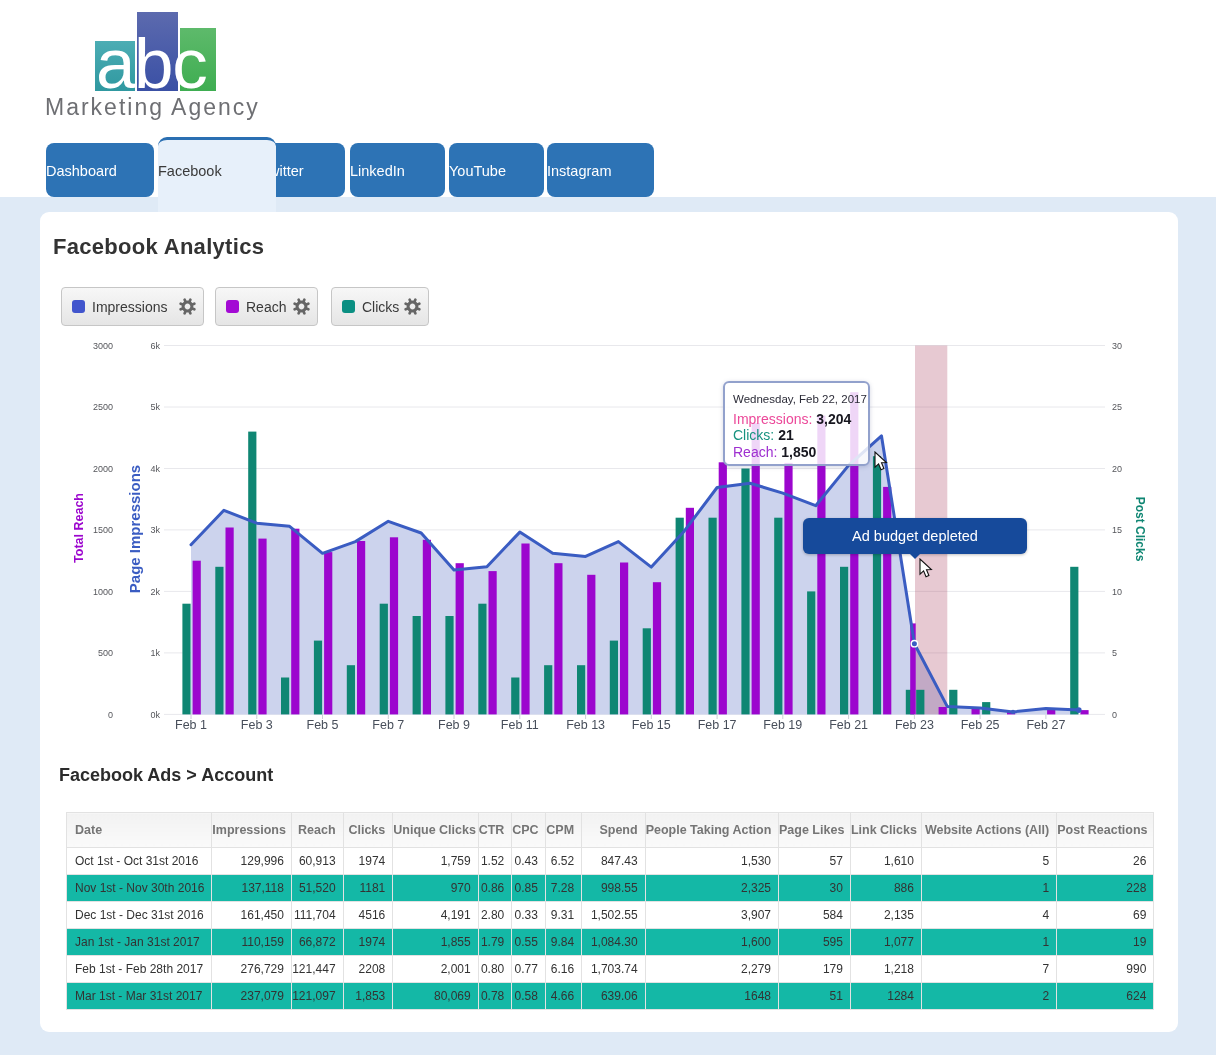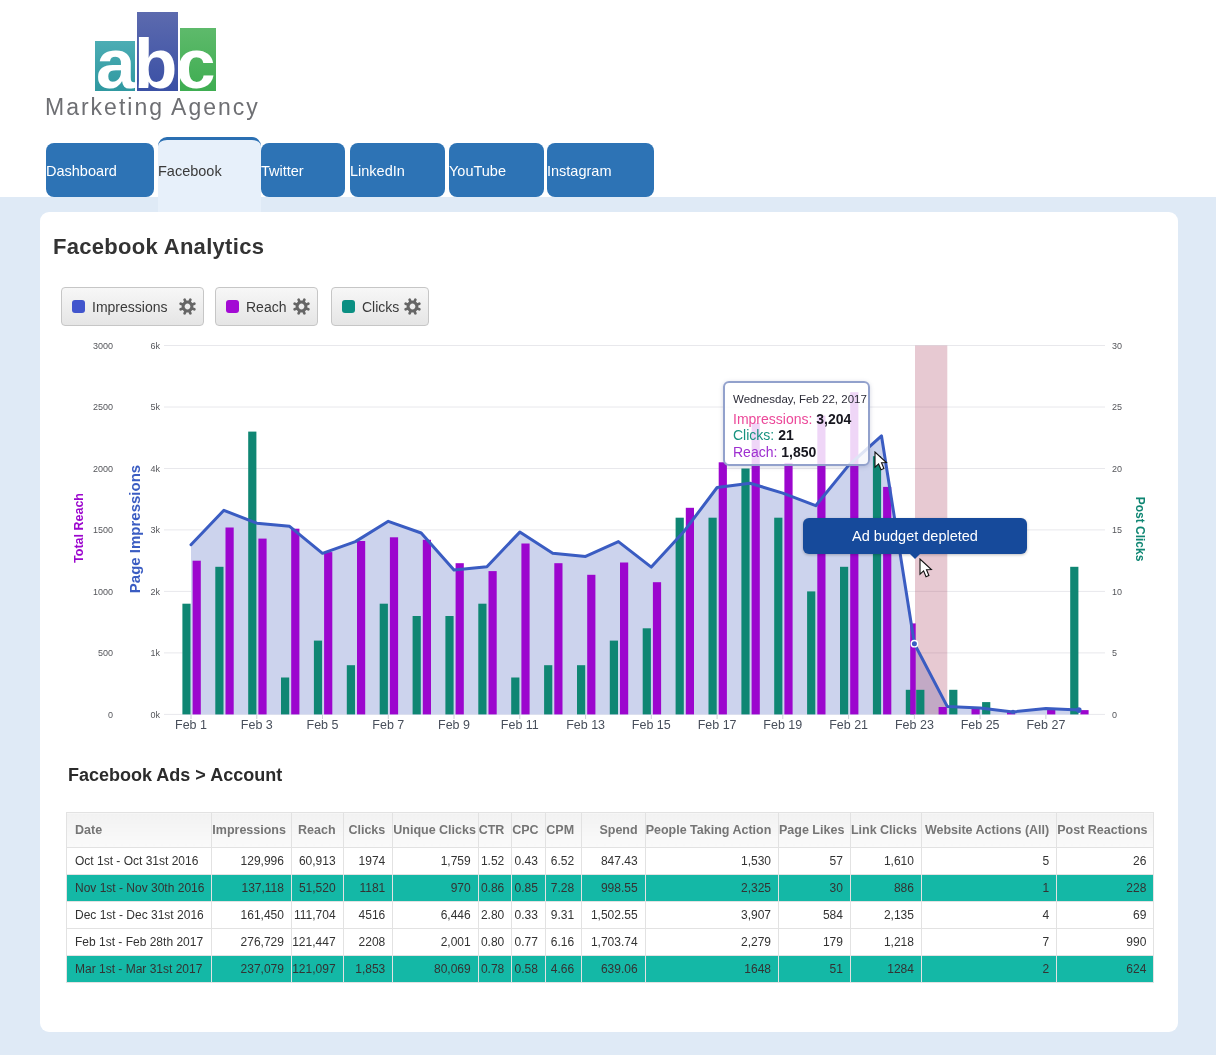--- a/index.html
+++ b/index.html
@@ -1,18 +1,18 @@
 <!DOCTYPE html>
 <html><head><meta charset="utf-8">
 <style>
 * { margin:0; padding:0; box-sizing:border-box; }
 html,body { width:1216px; height:1055px; background:#fff; font-family:"Liberation Sans", sans-serif; overflow:hidden; }
 
 .lbar { position:absolute; }
-.logo-abc { position:absolute; left:96px; top:27.9px; width:130px; font-weight:bold; color:#fff;
+.logo-abc { position:absolute; left:96px; top:27.9px; width:130px; font-weight:normal; color:#fff;
   font-size:71px; letter-spacing:-1.4px; line-height:1; }
 .logo-name { position:absolute; left:45px; top:94px; font-size:23px; letter-spacing:2px; color:#6e6f73; }
 
 .tab { position:absolute; top:143px; height:54px; background:#2d73b5; border-radius:8px;
   color:#fff; font-size:14.5px; text-align:left; line-height:57px; }
 .tab.active { top:137px; height:75px; background:#e7f0fa; color:#3a3a3a;
   border-top:3px solid #2a6fb2; border-radius:9px 9px 0 0; line-height:63px; z-index:2; }
 
 .band { position:absolute; left:0; top:197px; width:1216px; height:858px; background:#dfeaf6; }
 .card { position:absolute; left:40px; top:212px; width:1138px; height:820px; background:#fff; border-radius:9px; }
@@ -28,40 +28,40 @@
   box-shadow:0 1px 4px rgba(80,90,140,.25); padding:8px 0 0 8px; font-size:14px; }
 .tip .t0 { font-size:11.5px; color:#2c2c38; margin-bottom:3px; white-space:nowrap; }
 .tip div { line-height:16.5px; }
 .tip b { color:#17171f; }
 .badge { position:absolute; left:803px; top:518px; width:224px; height:36px; background:#164a9b;
   border-radius:6px; color:#fff; font-size:14.5px; text-align:center; line-height:36px; z-index:25;
   box-shadow:0 1px 3px rgba(0,0,0,.25); }
 .badge:after { content:""; position:absolute; left:107px; top:36px; border:5px solid transparent;
   border-top-color:#164a9b; }
 
-.h2 { position:absolute; left:68px; top:765px; font-size:18px; font-weight:bold; color:#2b2b2b; z-index:3; }
+.h2 { position:absolute; left:59px; top:765px; font-size:18px; font-weight:bold; color:#2b2b2b; z-index:3; }
 .tblwrap { position:absolute; left:66px; top:812px; z-index:3; }
 table { border-collapse:collapse; table-layout:fixed; width:1088px; }
 th,td { border:1px solid #e2e2e2; overflow:hidden; white-space:nowrap; }
 th { height:35px; background:linear-gradient(#f2f2f2,#fafafa); font-size:12.5px; color:#757575;
   font-weight:bold; }
 td { height:27px; font-size:12px; color:#333; }
 tr.alt td { background:#14b8a6;margin-left:36px; }
 .l { text-align:left; padding-left:8px; }
 .r { text-align:right; padding-right:7px; }
 </style></head>
 <body>
 
 <div class="lbar" style="left:95px;top:41px;width:40px;height:50px;background:linear-gradient(#4cadb4,#2f98a0)"></div>
 <div class="lbar" style="left:137px;top:12px;width:41px;height:79px;background:linear-gradient(#5c6aae,#3a50a5)"></div>
 <div class="lbar" style="left:180px;top:28px;width:36px;height:63px;background:linear-gradient(#5eba6b,#3ead51)"></div>
 <div class="logo-abc">abc</div>
 <div class="logo-name">Marketing Agency</div>
 <div class="tab" style="left:46px;width:108px">Dashboard</div>
-<div class="tab active" style="left:158px;width:103px">Facebook</div>
+<div class="tab active" style="left:158px;width:118px">Facebook</div>
 <div class="tab" style="left:261px;width:84px">Twitter</div>
 <div class="tab" style="left:350px;width:95px">LinkedIn</div>
 <div class="tab" style="left:449px;width:95px">YouTube</div>
 <div class="tab" style="left:547px;width:107px">Instagram</div>
 <div class="band"></div>
 <div class="card"></div>
 <div class="h1">Facebook Analytics</div>
 <div class="legend" style="left:61px;width:143px">
     <div class="sw" style="background:#4155cd"></div>
     <span>Impressions</span>
@@ -314,30 +314,46 @@
           <td class="r">30</td>
           <td class="r">886</td>
           <td class="r">1</td>
           <td class="r">228</td>
         </tr>
 <tr>
           <td class="l">Dec 1st - Dec 31st 2016</td>
           <td class="r">161,450</td>
           <td class="r">111,704</td>
           <td class="r">4516</td>
-          <td class="r">6,446</td>
+          <td class="r">4,191</td>
           <td class="r">2.80</td>
           <td class="r">0.33</td>
           <td class="r">9.31</td>
           <td class="r">1,502.55</td>
           <td class="r">3,907</td>
           <td class="r">584</td>
           <td class="r">2,135</td>
           <td class="r">4</td>
           <td class="r">69</td>
+        </tr>
+<tr class="alt">
+          <td class="l">Jan 1st - Jan 31st 2017</td>
+          <td class="r">110,159</td>
+          <td class="r">66,872</td>
+          <td class="r">1974</td>
+          <td class="r">1,855</td>
+          <td class="r">1.79</td>
+          <td class="r">0.55</td>
+          <td class="r">9.84</td>
+          <td class="r">1,084.30</td>
+          <td class="r">1,600</td>
+          <td class="r">595</td>
+          <td class="r">1,077</td>
+          <td class="r">1</td>
+          <td class="r">19</td>
         </tr>
 <tr>
           <td class="l">Feb 1st - Feb 28th 2017</td>
           <td class="r">276,729</td>
           <td class="r">121,447</td>
           <td class="r">2208</td>
           <td class="r">2,001</td>
           <td class="r">0.80</td>
           <td class="r">0.77</td>
           <td class="r">6.16</td>

